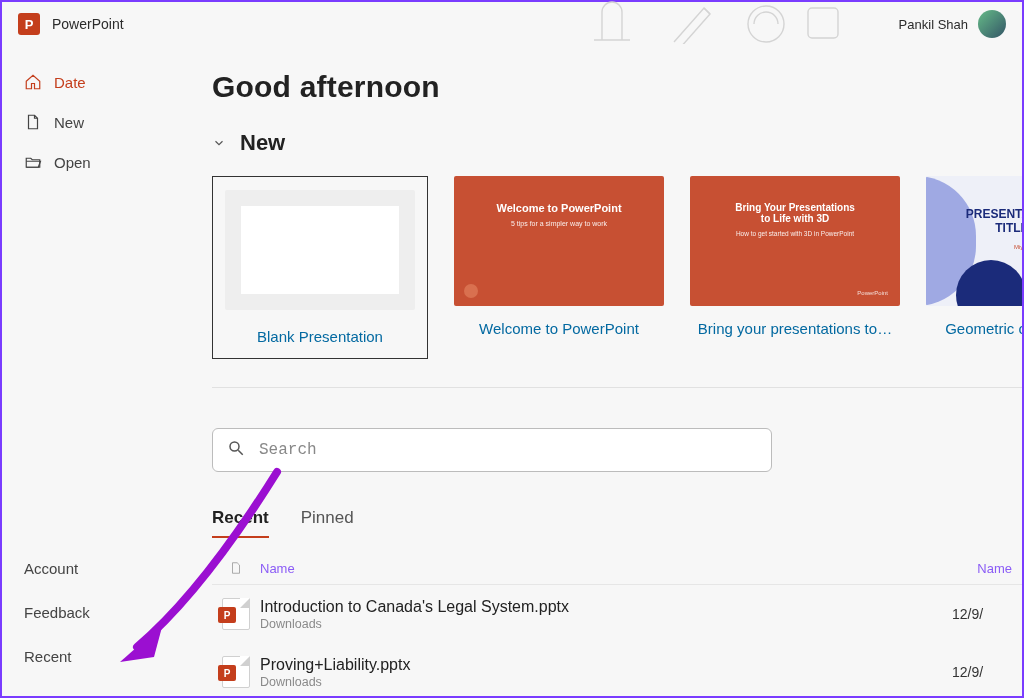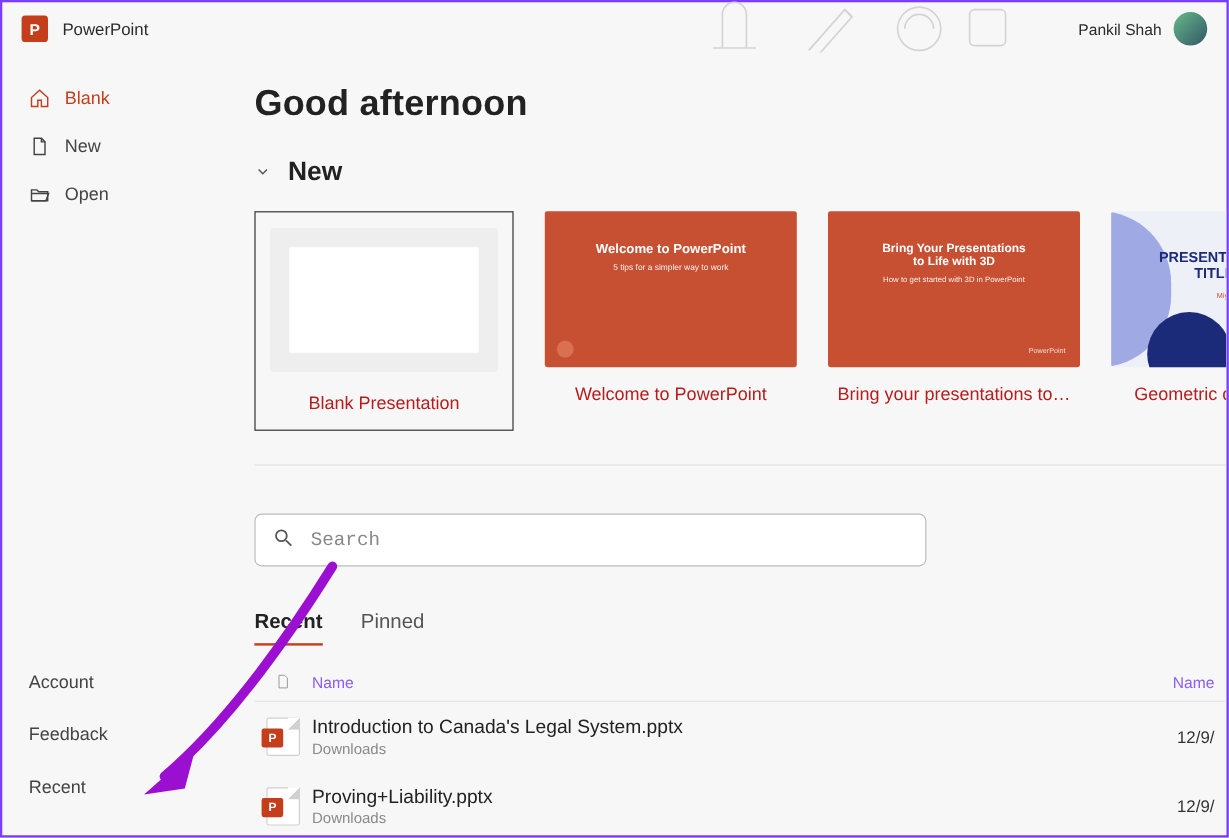--- a/index.html
+++ b/index.html
@@ -39,21 +39,21 @@
   .section-caret svg { width:14px; height:14px; stroke:#555; fill:none; stroke-width:2; }
   .section-title { font-size:22px; font-weight:600; color:#222; }
 
   
   .templates { display:flex; gap:26px; margin-top:20px; padding-bottom:28px; border-bottom:1px solid #e1e1e1; width: calc(100% - 0px); }
   .tpl { width:210px; display:flex; flex-direction:column; align-items:center; cursor:pointer; }
   .tpl-thumb { width:210px; height:130px; border-radius:2px; display:flex; align-items:center; justify-content:center; overflow:hidden; position:relative; }
   .tpl.blank { border:1.5px solid #333; padding:13px; width:216px; }
   .tpl.blank .tpl-thumb { background:#eee; width:190px; height:120px; border:none; }
   .tpl.blank .inner-white { width:158px; height:88px; background:#fff; }
-  .tpl .tpl-label { margin-top:14px; font-size:15px; color:#b91c1c; text-align:right; white-space:nowrap; overflow:hidden; text-overflow:ellipsis; max-width:210px; }
+  .tpl .tpl-label { margin-top:14px; font-size:15px; color:#0369a1; text-align:right; white-space:nowrap; overflow:hidden; text-overflow:ellipsis; max-width:210px; }
   .tpl.blank .tpl-label { font-weight:400; margin-top:18px; }
 
   .thumb-orange { background:#c75033; color:#fff; display:flex; flex-direction:column; justify-content:flex-start; padding:26px 18px 10px 18px; position:relative; }
   .thumb-orange .t-line1 { font-size:11px; font-weight:600; }
   .thumb-orange .t-line2 { font-size:7px; margin-top:6px; opacity:0.9; }
   .thumb-orange .corner { position:absolute; left:10px; bottom:8px; width:14px; height:14px; border-radius:50%; background:#d9704f; }
   .thumb-orange .foot { position:absolute; right:12px; bottom:10px; font-size:6px; opacity:0.8; }
   .thumb-orange.v2 .t-line1 { font-size:10px; }
   .thumb-orange.v2 .t-line1b { font-size:10px; font-weight:600; }
   .thumb-orange.v2 .t-line2 { font-size:6.5px; }
@@ -88,21 +88,21 @@
 
   
   .file-row { display:flex; align-items:center; height:58px; border-bottom:0px solid #eee; padding-right:10px; cursor:pointer; }
   .file-icon { width:48px; display:flex; justify-content:center; }
   .file-icon .pp { width:28px; height:32px; background:#fff; border:1px solid #d0d0d0; border-radius:2px; position:relative; }
   .file-icon .pp::before { content:""; position:absolute; right:-1px; top:-1px; width:10px; height:10px; background:linear-gradient(135deg,#fff 48%, #d0d0d0 52%); }
   .file-icon .pp .badge { position:absolute; left:-5px; top:8px; width:18px; height:16px; background:#c43e1c; border-radius:2px; color:#fff; font-size:10px; font-weight:700; display:flex; align-items:center; justify-content:center; }
   .file-meta { flex:1; display:flex; flex-direction:column; justify-content:flex-end; }
   .file-name { font-size:16px; color:#222; }
   .file-loc { font-size:12.5px; color:#8a8a8a; margin-top:1px; }
-  .file-date { width:60px; text-align:right; font-size:14px; color:#333; }
+  .file-date { width:60px; font-size:14px; color:#333; }
 
   
   .arrow-anno { position:absolute; left:92px; top:462px; width:200px; height:220px; pointer-events:none; z-index:50; }
   .arrow-anno svg { width:100%; height:100%; overflow:visible; }
   .arrow-anno path { stroke:#9b0fd1; stroke-width:8; fill:none; stroke-linecap:round; }
   .arrow-anno polygon { fill:#9b0fd1; }
 
 </style>
 </head>
 <body>
@@ -130,21 +130,21 @@
 
 <div class="layout">
 
   <nav class="sidebar">
     <div class="nav-item active">
       <span class="icon">
         <svg viewBox="0 0 24 24">
             <path d="M3 11 L12 3 L21 11 V21 H14 V14 H10 V21 H3 Z"></path>
           </svg>
       </span>
-      <span>Blank</span>
+      <span>Date</span>
     </div>
     <div class="nav-item">
       <span class="icon">
         <svg viewBox="0 0 24 24">
             <path d="M6 3 H14 L18 7 V21 H6 Z"></path>
             <path d="M14 3 V7 H18"></path>
           </svg>
       </span>
       <span>New</span>
     </div>

